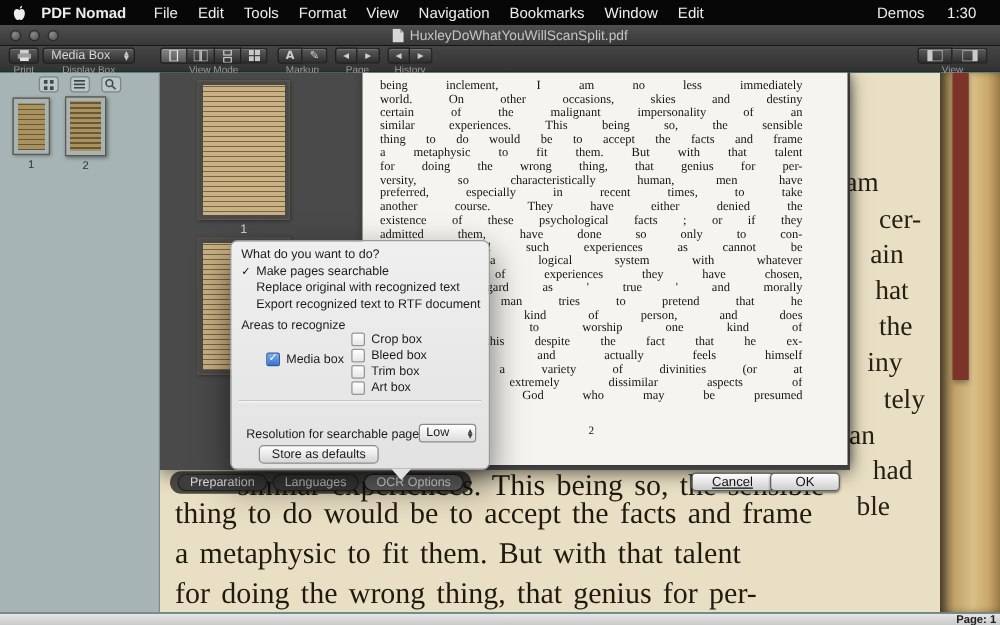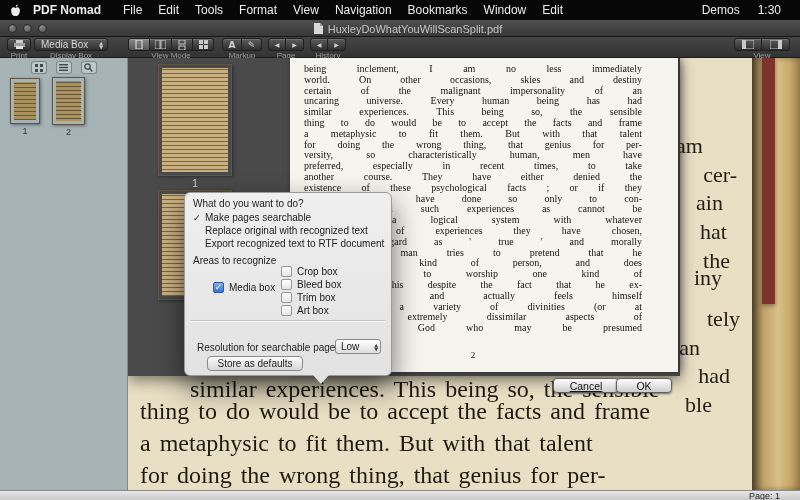--- a/index.html
+++ b/index.html
@@ -127,22 +127,22 @@
              display:flex;align-items:center;justify-content:space-between;padding:0 2px 0 5px;}
   .selectbox .dd{color:#444;margin:0;}
   .storebtn{position:absolute;left:22px;top:163px;width:96px;height:15px;border-radius:4px;
             border:1px solid #8b8b8b;background:linear-gradient(#fdfdfd,#d6d6d6);
             display:flex;align-items:center;justify-content:center;font-size:10px;color:#1c1c1c;box-sizing:border-box;}
   .reslabel{position:absolute;left:12px;top:149px;white-space:nowrap;}
 
   
   .statusbar{position:absolute;left:0;right:0;bottom:0;height:10px;
              background:linear-gradient(#e6e6e6,#c9c9c9);border-top:1px solid #8a8a8a;
-             display:flex;justify-content:flex-end;align-items:center;padding:0 20px;
-             font-size:9px;color:#222;box-sizing:border-box;}
+             display:flex;justify-content:flex-end;align-items:flex-end;padding:0 3px;
+             font-size:9px;color:#222;box-sizing:border-box;font-weight:bold;}
 </style>
 </head>
 <body>
 
 <div class="screen">
 
   <div class="menubar">
     <span class="apple">
       <svg width="11" height="13" viewBox="0 0 12 14">
           <path fill="#ededed" d="M6.3,3.2 C6.3,1.7 7.3,0.6 8.4,0.5 C8.5,2 7.4,3.2 6.3,3.2 Z M6,4.2 C3.2,2.3 1.2,4.3 1.2,7 C1.2,9.9 3.1,13 4.6,13 C5.3,13 5.5,12.6 6,12.6 C6.5,12.6 6.7,13 7.4,13 C8.9,13 10.8,9.9 10.8,7 C10.8,4.3 8.8,2.3 6,4.2 Z"></path>
@@ -309,21 +309,21 @@
     </div>
 
     <div class="viewer">
 
       <div class="zoompage">
         <span class="bookfrag" style="top:75px;right:97px;">am</span>
         <span class="bookfrag" style="top:104px;right:63px;">cer-</span>
         <span class="bookfrag" style="top:132px;right:77px;">ain</span>
         <span class="bookfrag" style="top:161px;right:73px;text-align:center;">hat</span>
         <span class="bookfrag" style="top:190px;right:70px;">the</span>
-        <span class="bookfrag" style="top:207px;right:78px;">iny</span>
+        <span class="bookfrag" style="top:219px;right:78px;">iny</span>
         <span class="bookfrag" style="top:248px;right:60px;">tely</span>
         <span class="bookfrag" style="top:277px;right:100px;">an</span>
         <span class="bookfrag" style="top:305px;right:70px;">had</span>
         <span class="bookfrag" style="top:334px;right:88px;">ble</span>
 
         <span class="bigline" style="left:62px;top:318px;">similar experiences.  This being so, the sensible</span>
         <span class="bigline" style="top:340px;">thing to do would be to accept the facts and frame</span>
         <span class="bigline" style="top:372px;">a metaphysic to fit them.  But with that talent</span>
         <span class="bigline" style="top:404px;">for doing the wrong thing, that genius for per-</span>
 
@@ -336,21 +336,20 @@
         <div class="pthumb scan" style="top:6px;background-color:#c9b184;"></div>
         <div class="pthumb-label" style="top:120px;">1</div>
         <div class="pthumb scan" style="top:132px;height:110px;background-color:#c9b184;"></div>
         <div class="pthumb-label" style="top:244px;">2</div>
 
         <div class="page">
           <div class="ptext">
             <div class="pline">being inclement, I am no less immediately</div>
             <div class="pline">world.  On other occasions, skies and destiny</div>
             <div class="pline">certain of the malignant impersonality of an</div>
-            <div class="pline">uncaring universe.  Every human being has had</div>
             <div class="pline">similar experiences.  This being so, the sensible</div>
             <div class="pline">thing to do would be to accept the facts and frame</div>
             <div class="pline">a metaphysic to fit them.  But with that talent</div>
             <div class="pline">for doing the wrong thing, that genius for per-</div>
             <div class="pline">versity, so characteristically human, men have</div>
             <div class="pline">preferred, especially in recent times, to take</div>
             <div class="pline">another course.  They have either denied the</div>
             <div class="pline">existence of these psychological facts ; or if they</div>
             <div class="pline">admitted them, have done so only to con-</div>
             <div class="pline">as evil all such experiences as cannot be</div>
@@ -364,20 +363,25 @@
             <div class="pline">ces diversity and actually feels himself</div>
             <div class="pline">ntact with a variety of divinities (or at</div>
             <div class="pline">te with extremely dissimilar aspects of</div>
             <div class="pline">me Unknown God who may be presumed</div>
             <div class="pline short">behind them all).</div>
             <div class="pnum">2</div>
           </div>
         </div>
       </div>
 
+      <div class="capsule">
+        <span class="tab">Preparation</span>
+        <span class="tab">Languages</span>
+        <span class="tab on">OCR Options</span>
+      </div>
       <div class="pushbtn" style="left:425px;width:66px;text-decoration:underline;">Cancel</div>
       <div class="pushbtn" style="left:488px;width:56px;">OK</div>
 
       <div class="popover">
         <div class="pop-q">What do you want to do?</div>
 
         <div class="opt" style="top:19px;">
           <span class="optcheck on"></span>
           <span>Make pages searchable</span>
         </div>

